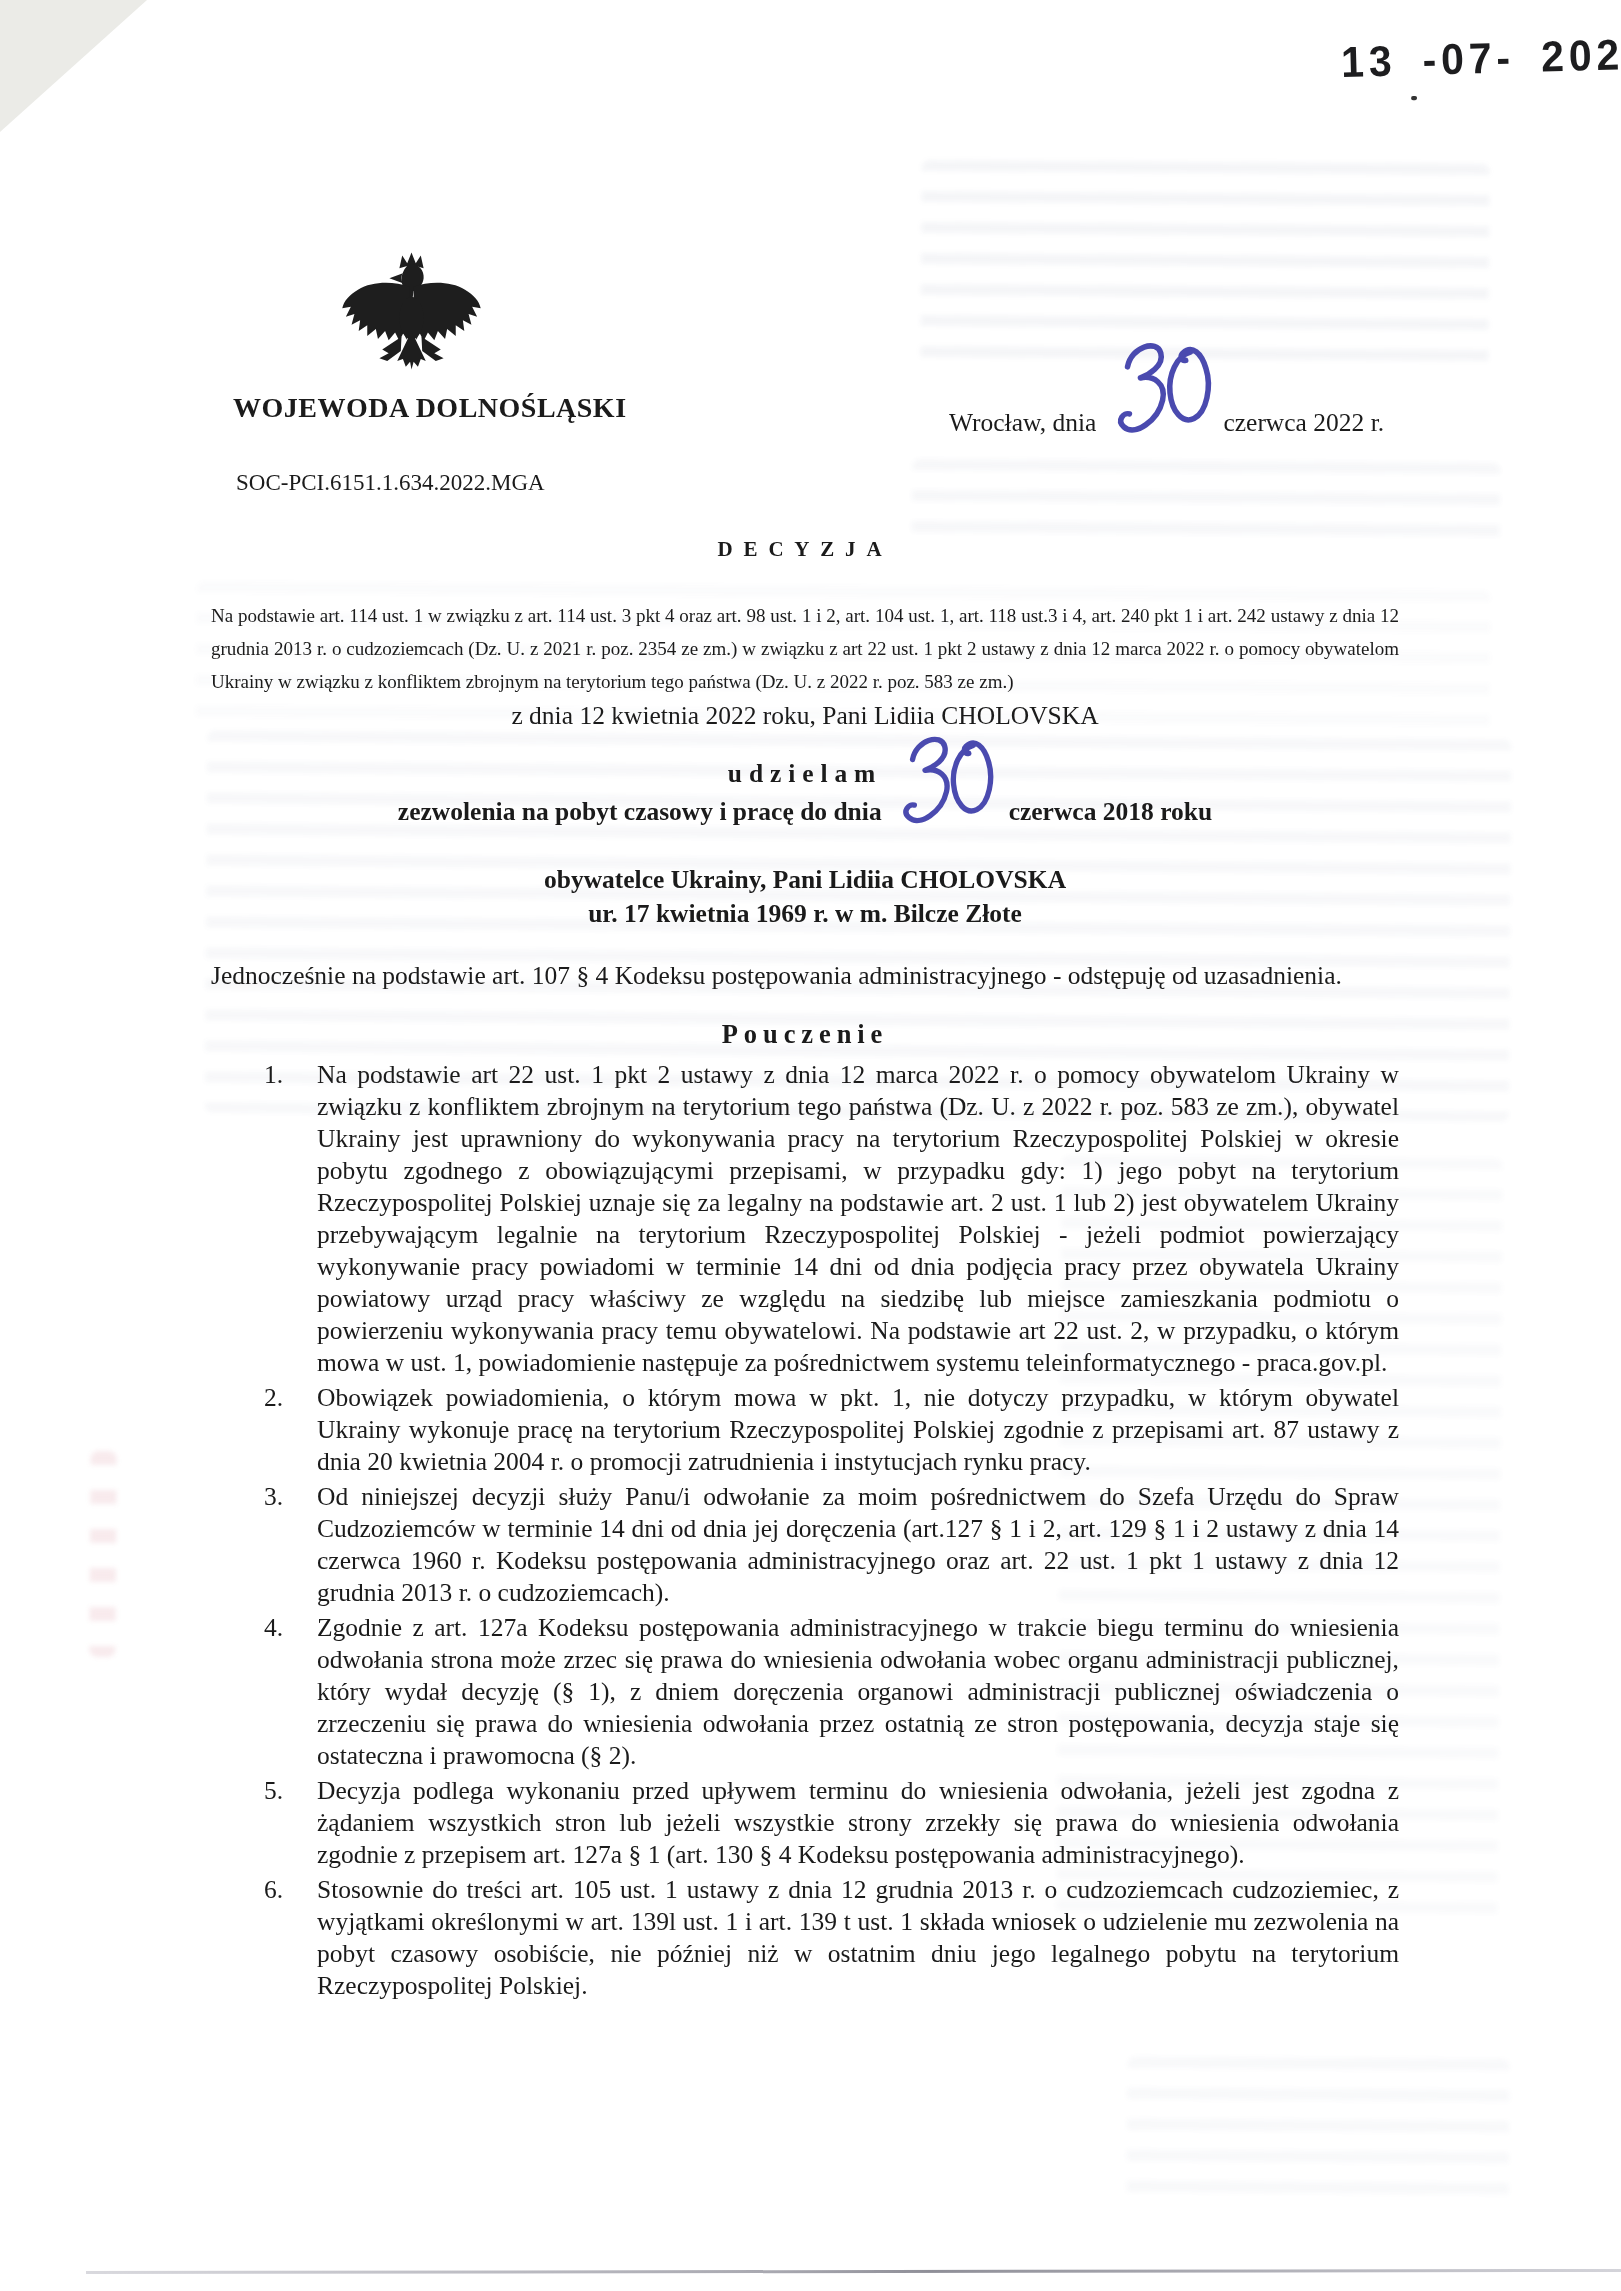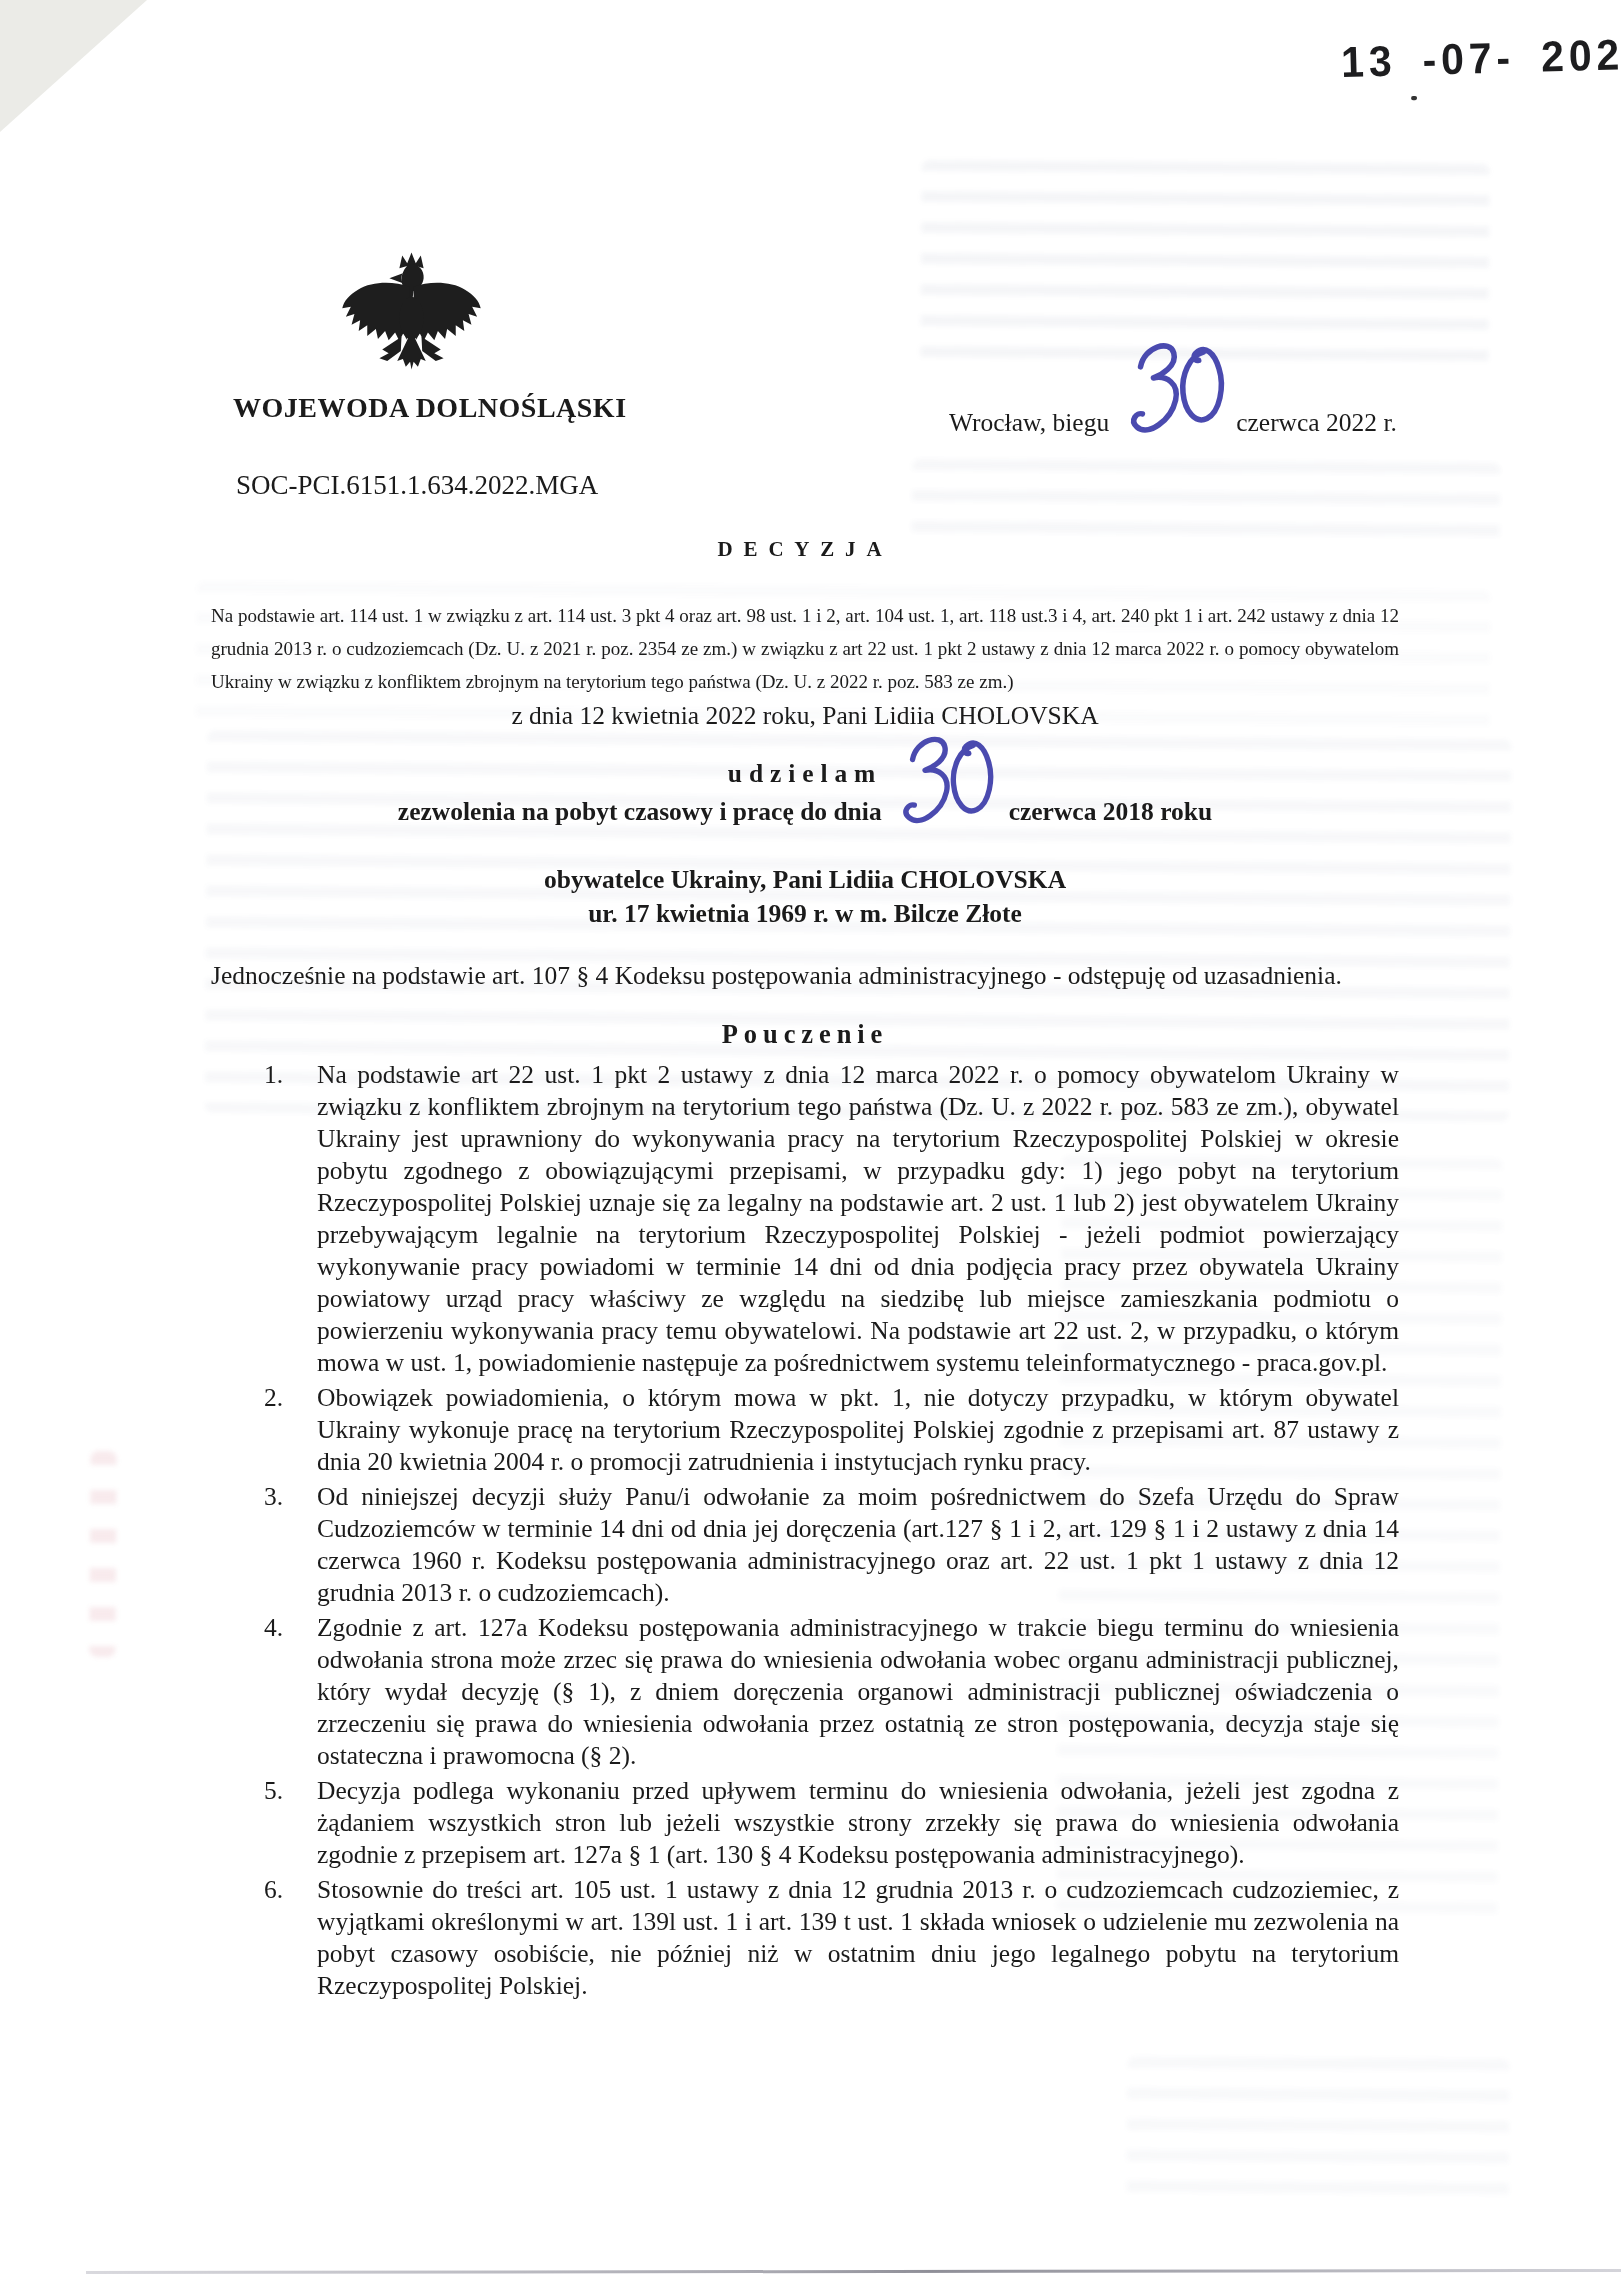--- a/index.html
+++ b/index.html
@@ -51,21 +51,21 @@
   .date-stamp::after{
     content:"";position:absolute;left:69px;bottom:-13.7px;width:5.9px;height:3.9px;background:#333;border-radius:2px;
   }
 
   
   .emblem{position:absolute;left:338px;top:251px;width:147px;height:143px;}
   .authority{
     position:absolute;left:233px;top:392px;width:392px;
     text-align:center;font-weight:700;font-size:28px;letter-spacing:0.5px;white-space:nowrap;
   }
-  .case-number{position:absolute;left:236px;top:470px;font-size:27px;font-family:Liberation Serif, serif;}
+  .case-number{position:absolute;left:236px;top:470px;font-size:23px;font-family:Liberation Serif, serif;}
   .place-date{
     position:absolute;left:949px;top:402px;font-size:25.5px;white-space:nowrap;
   }
   .hand-wrap{
     position:relative;display:inline-block;width:127px;height:29px;vertical-align:baseline;
   }
   .hand-wrap svg{position:absolute;left:2px;bottom:-15.7px;overflow:visible;}
   .ink{stroke:#3b3ba8;stroke-width:6;fill:none;stroke-linecap:round;stroke-linejoin:round;opacity:.92;}
 
   
@@ -127,21 +127,21 @@
       <path d="M103,112 L83,154 L91,151 L95,162 L101,155 L103,166 L106,155 L112,162 L116,151 L123,154 Z"></path>
 
       <path d="M89,120 L62,138 L71,143 L58,150 L69,154 L88,140 Z"></path>
       <path d="M117,120 L144,138 L135,143 L148,150 L137,154 L118,140 Z"></path>
     </g>
   </svg>
 
   <div class="authority">WOJEWODA DOLNOŚLĄSKI</div>
 
   <div class="place-date">
-    <span>Wrocław, biegu</span><span class="hand-wrap" aria-label="30">
+    <span>Wrocław, dnia</span><span class="hand-wrap" aria-label="30">
       <svg width="120" height="116" viewBox="0 0 130 120">
         <path class="ink" d="M32,36 C36,14 64,6 68,21 C72,35 54,45 46,48 C60,45 74,54 70,72 C65,94 40,112 28,101 C20,94 28,85 34,87"></path>
         <path class="ink" d="M100,20 C85,24 76,45 78,64 C80,85 92,98 104,92 C118,85 123,57 117,38 C112,21 102,12 92,21 C88,25 91,30 95,29"></path>
       </svg>
     </span><span>czerwca 2022 r.</span>
   </div>
 
   <div class="case-number">SOC-PCI.6151.1.634.2022.MGA</div>
 
   <main class="doc-main">

